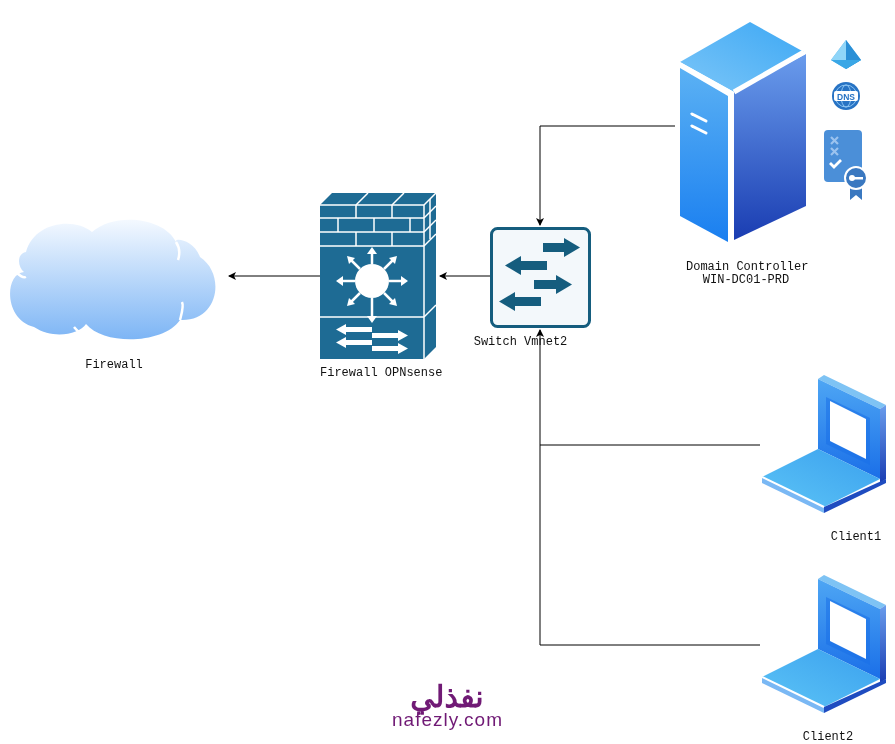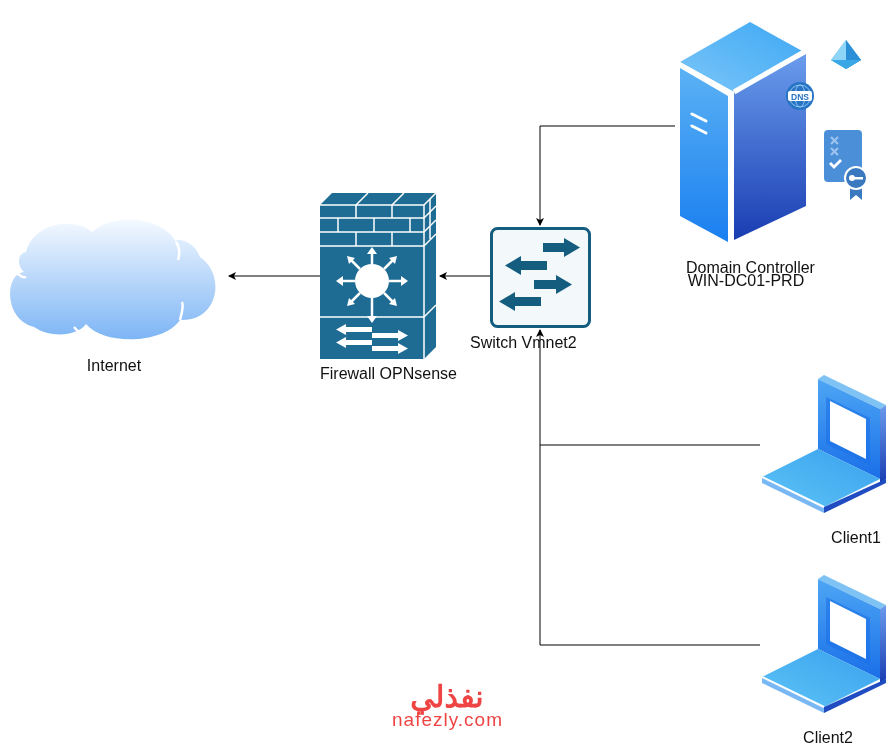--- a/index.html
+++ b/index.html
@@ -1,21 +1,21 @@
 <!DOCTYPE html>
 <html><head>
 <meta charset="utf-8">
 <style>
   html,body{margin:0;padding:0;background:#ffffff;}
   body{width:895px;height:744px;position:relative;overflow:hidden;font-family:"Liberation Sans",sans-serif;}
   .canvas{position:absolute;left:0;top:0;width:895px;height:744px;}
-  .lbl{position:absolute;font-size:16px;color:#111;text-align:center;line-height:13px;white-space:nowrap;}
+  .lbl{position:absolute;font-size:12px;color:#111;text-align:center;line-height:13px;white-space:nowrap;font-family:Liberation Mono, monospace;}
   .node{position:absolute;}
   svg{display:block;}
-  .wm{position:absolute;left:392px;top:682px;width:110px;text-align:center;color:#ef4444;}
+  .wm{position:absolute;left:392px;top:682px;width:110px;text-align:center;color:#701a75;}
   .wm .ar{font-size:30px;font-weight:bold;line-height:30px;letter-spacing:2px;}
   .wm .en{font-size:19px;line-height:16px;letter-spacing:1px;}
 </style>
 </head>
 <body>
 
 <div class="canvas">
 
   <svg class="node" style="left:0;top:0" width="895" height="744">
     <defs>
@@ -38,21 +38,21 @@
           <stop offset="1" stop-color="#7db5f5"></stop>
         </linearGradient>
       </defs>
       <path d="M20,60 C0,62 0,108 30,115 C50,128 75,122 82,112 C100,134 160,132 176,108 C215,110 222,62 196,45 C190,28 170,25 172,30 C160,5 110,0 88,20 C70,5 30,10 22,40 C12,42 14,55 20,60 Z" fill="url(#cg)"></path>
       <path d="M70,115 C78,125 88,128 98,130" stroke="#fff" stroke-width="2.5" fill="none"></path>
       <path d="M176,108 C178,100 180,94 178,90" stroke="#fff" stroke-width="2.5" fill="none"></path>
       <path d="M172,30 C176,36 176,42 174,48" stroke="#fff" stroke-width="2.5" fill="none"></path>
       <path d="M12,60 C16,64 20,66 22,65" stroke="#fff" stroke-width="2.5" fill="none"></path>
     </svg>
   </div>
-  <div class="lbl" style="left:64px;top:359px;width:100px">Internet</div>
+  <div class="lbl" style="left:64px;top:359px;width:100px">Firewall</div>
 
   <div class="node" style="left:320px;top:193px">
     <svg width="120" height="166" viewBox="0 0 120 166">
 
       <polygon points="0,12 12,0 116,0 104,12" fill="#1e6b94"></polygon>
 
       <polygon points="104,12 116,0 116,154 104,166" fill="#1e6b94"></polygon>
 
       <rect x="0" y="12" width="104" height="154" fill="#1e6b94"></rect>
 
@@ -162,21 +162,21 @@
   </div>
 
   <div class="node" style="left:829px;top:38px">
     <svg width="34" height="34" viewBox="0 0 34 34">
       <polygon points="17,2 32,22 17,31 2,22" fill="#5ab8ee"></polygon>
       <polygon points="17,2 32,22 17,31" fill="#2a8fd6"></polygon>
       <polygon points="17,2 2,22 17,22" fill="#8fd5f8"></polygon>
       <polygon points="2,22 17,31 32,22 17,22" fill="#3aa7e6"></polygon>
     </svg>
   </div>
-  <div class="node" style="left:785px;top:81px">
+  <div class="node" style="left:831px;top:81px">
     <svg width="30" height="30" viewBox="0 0 30 30">
       <circle cx="15" cy="15" r="14" fill="#2773c4"></circle>
       <circle cx="15" cy="15" r="11" fill="none" stroke="#8cc4f2" stroke-width="1"></circle>
       <ellipse cx="15" cy="15" rx="5" ry="11" fill="none" stroke="#8cc4f2" stroke-width="1"></ellipse>
       <rect x="3" y="10" width="24" height="10" rx="2" fill="#ffffff"></rect>
       <text x="15" y="18.5" text-anchor="middle" font-size="8.5" font-weight="bold" fill="#2773c4" font-family="Liberation Sans, sans-serif">DNS</text>
     </svg>
   </div>
   <div class="node" style="left:824px;top:130px">
     <svg width="46" height="72" viewBox="0 0 46 72">

